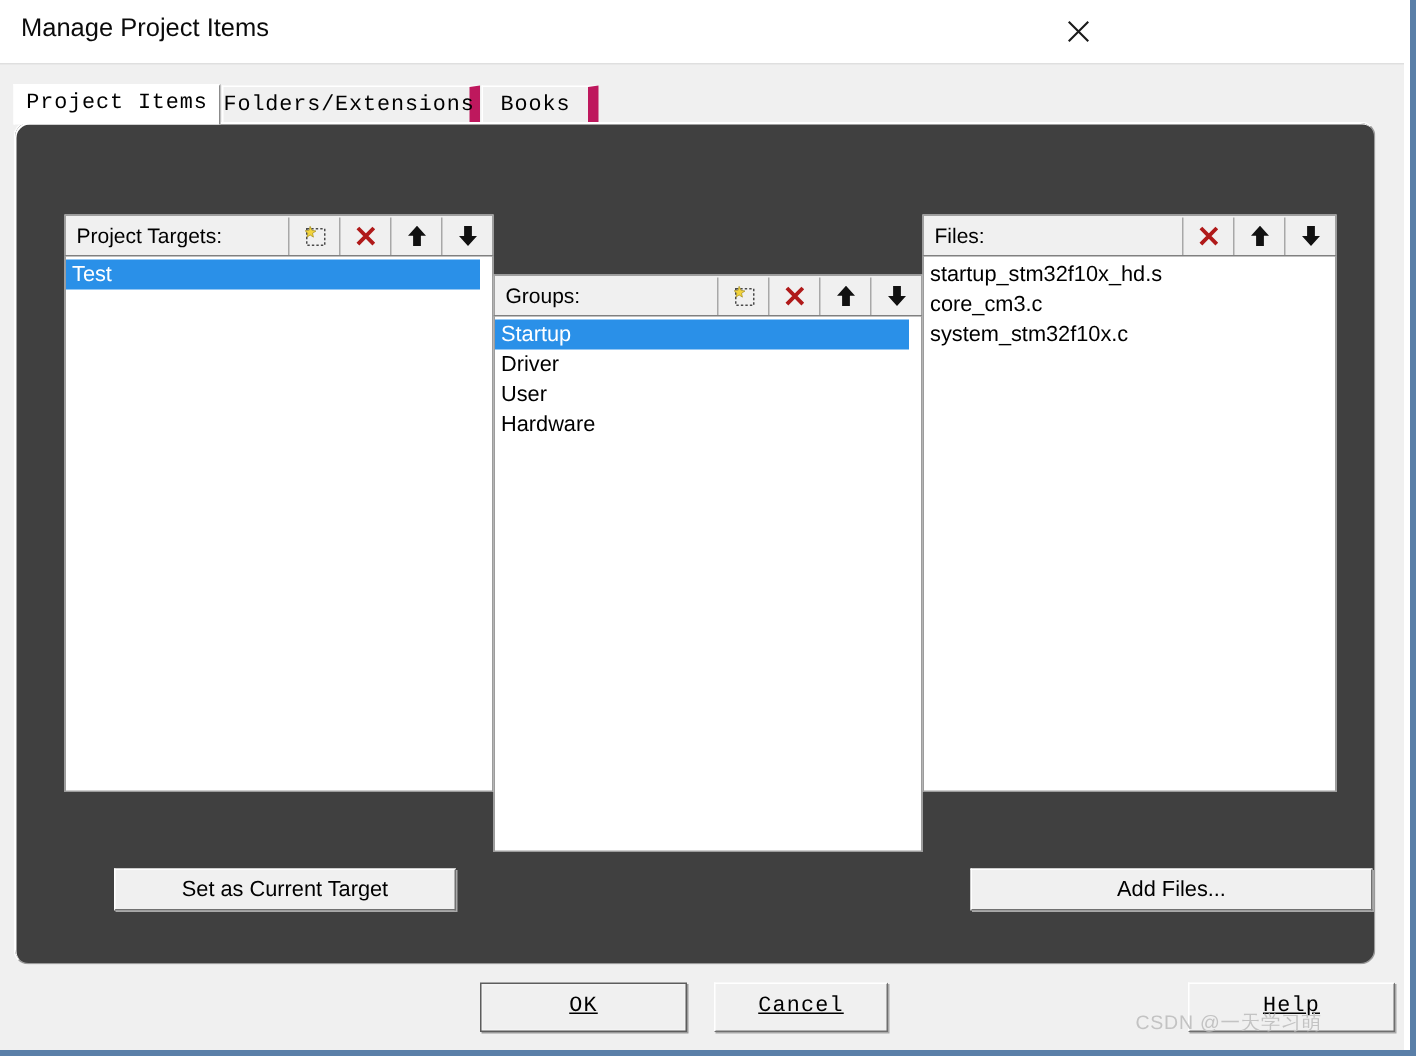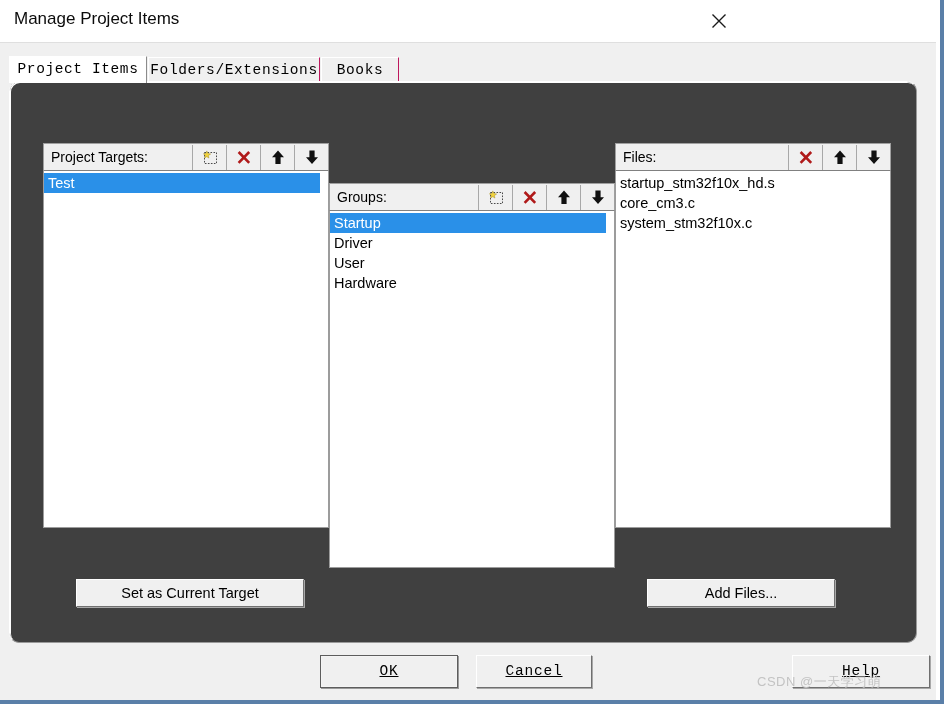--- a/index.html
+++ b/index.html
@@ -80,21 +80,21 @@
     box-sizing: border-box;
     font-family: "Liberation Mono", monospace;
     font-size: 14.5px;
     letter-spacing: 0.6px;
     color: #000000;
     line-height: 24px;
     text-align: center;
     background: #f0f0f0;
     border-top: 1px solid #ffffff;
     border-left: 1px solid #ffffff;
-    border-right: 1px solid #be185d;
+    border-right: 7px solid #be185d;
     cursor: default;
     white-space: nowrap;
   }
   .tab.active {
     background: #ffffff;
     height: 27px;
     top: -1px;
     border-top: 1px solid #ffffff;
     border-left: 1px solid #ffffff;
     border-right: 1px solid #8b8b8b;
@@ -199,21 +199,21 @@
     box-shadow: 1px 1px 0 0 #a8a8a8;
     font-family: "Liberation Sans", sans-serif;
     font-size: 14.5px;
     color: #000000;
     text-align: center;
     line-height: 26px;
     cursor: pointer;
     white-space: nowrap;
   }
   #set-current-target-button { left: 66px;  top: 497px; width: 228px; }
-  #add-files-button          { left: 637px; top: 497px; width: 188px; }
+  #add-files-button          { left: 637px; top: 497px; width: 268px; }
 
   
   .dlg-button {
     position: absolute;
     height: 33px;
     box-sizing: border-box;
     background: #f0f0f0;
     border-top: 1px solid #ffffff;
     border-left: 1px solid #ffffff;
     border-right: 1px solid #6f6f6f;

